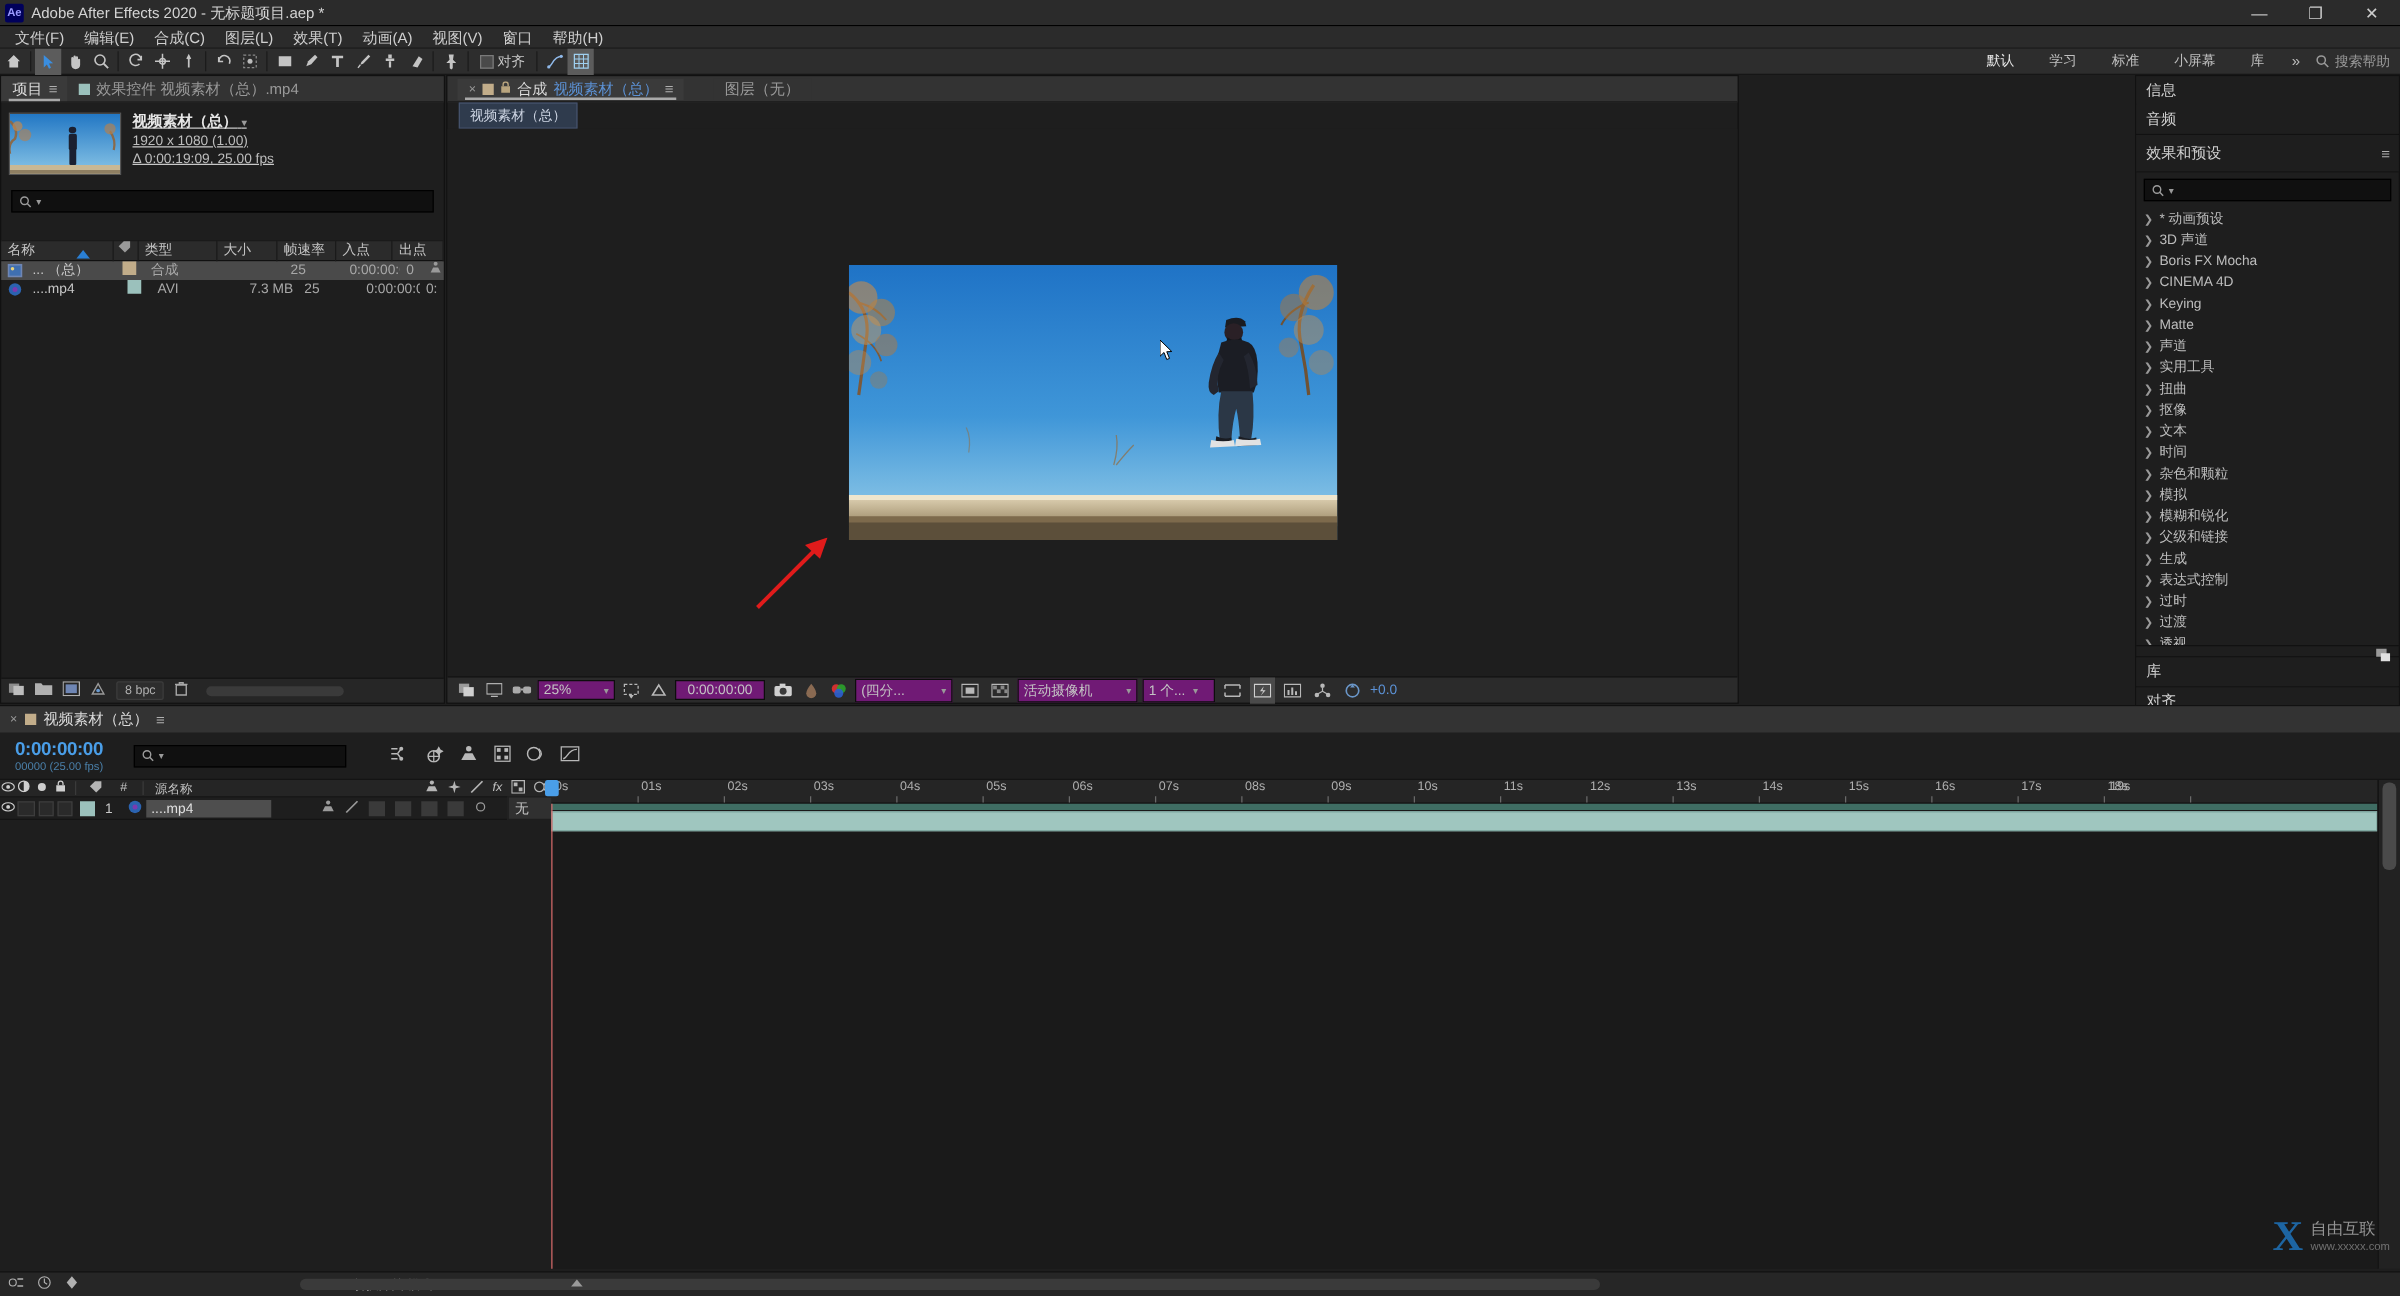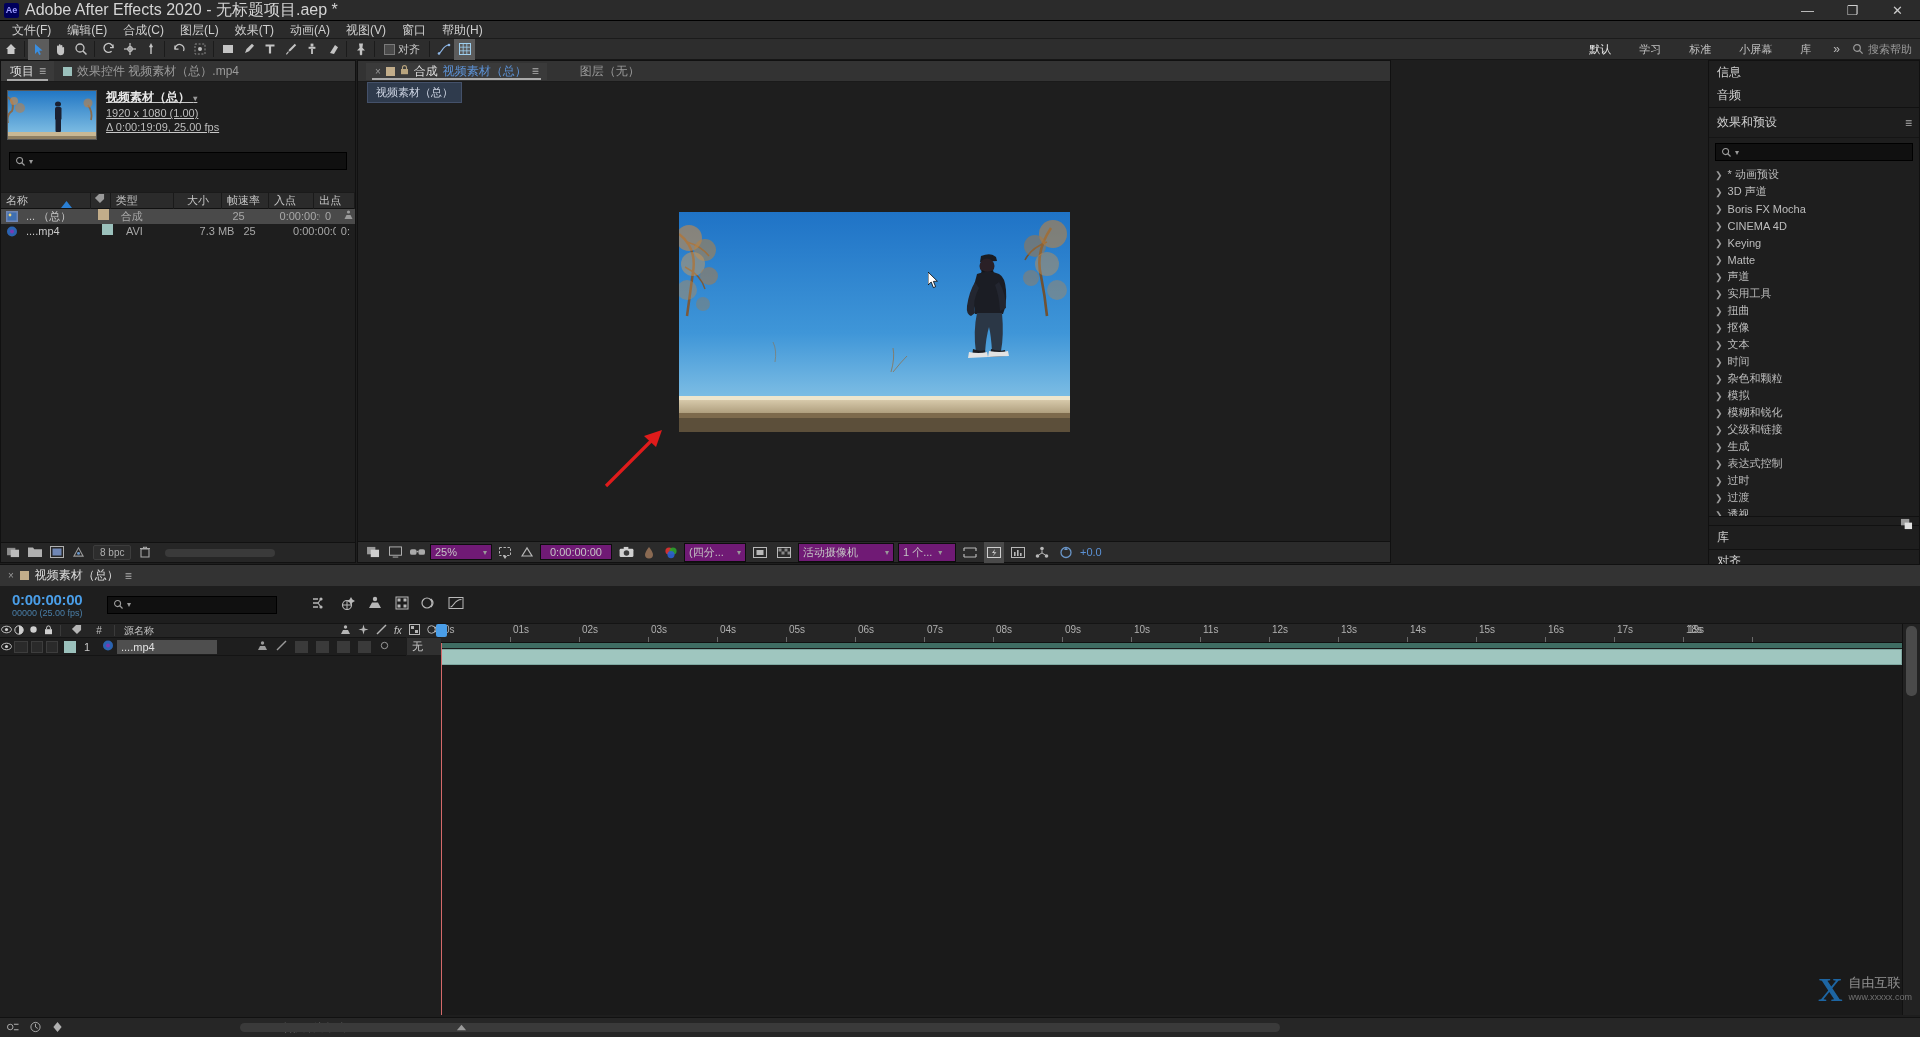--- a/index.html
+++ b/index.html
@@ -14,21 +14,21 @@
   
   #titlebar{
     height:21px; background:#2b2b2b; display:flex; align-items:center;
     border-bottom:1px solid #000;
   }
   #ae-logo{
     width:15px;height:15px;margin-left:4px;margin-right:6px;background:#00005b;
     color:#9b9bff;font-size:9px;font-weight:bold;display:flex;align-items:center;justify-content:center;
     border-radius:2px;
   }
-  #title-text{font-size:16px;color:#d4d4d4;}
+  #title-text{font-size:12px;color:#d4d4d4;}
   #win-controls{margin-left:auto;display:flex;}
   #win-controls div{width:45px;height:21px;display:flex;align-items:center;justify-content:center;color:#ccc;font-size:13px;}
   
   #menubar{height:18px;background:#2b2b2b;display:flex;align-items:center;padding-left:4px;border-bottom:1px solid #1b1b1b;}
   #menubar .mi{padding:0 8px;font-size:12px;color:#cfcfcf;line-height:18px;}
   
   #toolbar{height:21px;background:#2d2d2d;display:flex;align-items:center;border-bottom:1px solid #161616;}
   .tool{width:21px;height:21px;display:flex;align-items:center;justify-content:center;color:#b9b9b9;}
   .tool svg{display:block;}
   .tool.active{background:#5c5c5c;}
@@ -336,21 +336,21 @@
             <path d="M5.5 0 L11 7 L0 7 Z" fill="#2a7fd4"></path>
           </svg>
       </span>
     </div>
     <div class="c" style="width:22px;padding-left:3px">
       <svg width="11" height="11" viewBox="0 0 12 12">
           <path d="M1 5.5 L5.5 1 H11 V6.5 L6.5 11 Z" fill="#9a9a9a"></path>
         </svg>
     </div>
     <div class="c" style="width:70px">类型</div>
-    <div class="c" style="width:53px;text-align:center;padding-right:4px">大小</div>
+    <div class="c" style="width:53px;text-align:left;padding-right:4px">大小</div>
     <div class="c" style="width:52px">帧速率</div>
     <div class="c" style="width:50px">入点</div>
     <div class="c" style="width:45px">出点</div>
   </div>
 
   <div>
     <div class="prow sel">
       <span class="ficon">
         <svg width="12" height="11" viewBox="0 0 12 11">
             <rect x="0" y="0" width="12" height="11" fill="#6f86b4"></rect>
@@ -560,21 +560,21 @@
           <path d="M6 1 q4 5 4 7.6 a4 4 0 11-8 0 Q2 6 6 1z" fill="#8a6a52"></path>
         </svg>
     </span>
     <span class="cbi" style="width:18px">
       <svg width="14" height="13" viewBox="0 0 14 13">
           <circle cx="5" cy="5" r="3.6" fill="#d03030"></circle>
           <circle cx="9" cy="5" r="3.6" fill="#2ba22b" opacity=".9"></circle>
           <circle cx="7" cy="8.6" r="3.6" fill="#2b5fd0" opacity=".9"></circle>
         </svg>
     </span>
-    <span class="sel-box" style="width:62px;justify-content:space-between">
+    <span class="sel-box" style="width:78px;justify-content:space-between">
       <span>(四分...</span>
       <span class="caret">▾</span>
     </span>
     <span class="cbi" style="width:20px">
       <svg width="14" height="13" viewBox="0 0 14 13">
           <rect x="0.5" y="1.5" width="13" height="10" fill="none" stroke="#b8b8b8"></rect>
           <rect x="3.5" y="4" width="7" height="5" fill="#b8b8b8"></rect>
         </svg>
     </span>
     <span class="cbi" style="width:20px">

